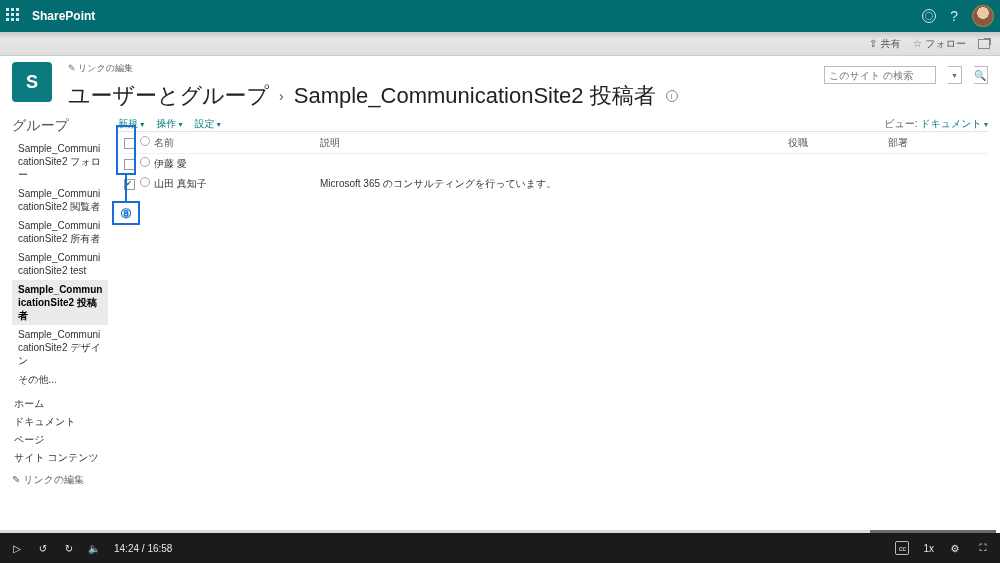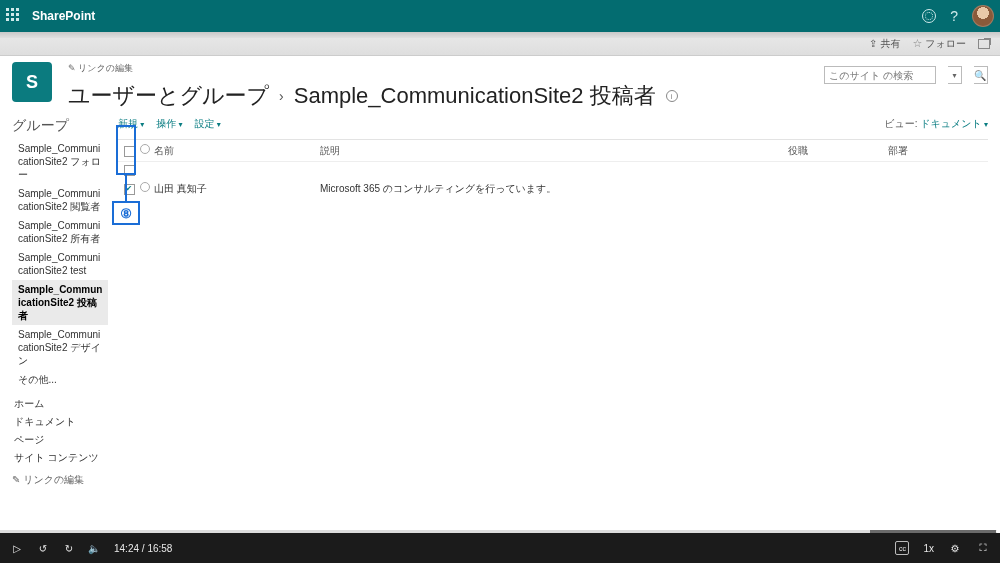--- a/index.html
+++ b/index.html
@@ -37,21 +37,21 @@
 .body-row { display: flex; padding: 0 12px; }
 .left-nav { width: 96px; font-size: 10px; color: #444; }
 .nav-heading { color:#555; margin: 2px 0 4px 0; font-size: 14px; }
 .nav-item { padding: 3px 4px 3px 6px; color:#333; line-height: 1.3; cursor:pointer; word-break: break-all; }
 .nav-item.active { background:#eaeaea; color:#000; font-weight:600; }
 .nav-link { color:#333; padding: 2px 0 2px 2px; cursor:pointer; }
 .nav-edit { color:#666; margin-top: 6px; }
 .nav-edit::before { content:'✎ '; }
 
 .main-area { flex: 1; padding-left: 10px; }
-.toolbar { display:flex; align-items:center; font-size:10px; padding: 2px 0 8px 0; border-bottom: 1px solid #e3e3e3; }
+.toolbar { display:flex; align-items:center; font-size:10px; padding: 2px 0 0 0; border-bottom: 1px solid #e3e3e3; }
 .tb-link { color:#0a7d82; cursor:pointer; margin-right:12px; }
 .tb-link::after { content:' ▾'; font-size:8px; color:#0a7d82; }
 .tb-right { margin-left:auto; color:#555; }
 .tb-view { color:#0a7d82; }
 .tb-view::after { content:' ▾'; font-size:8px; }
 
 .list-head { display:flex; font-size:10px; color:#555; padding: 4px 0 3px 0; border-bottom:1px solid #eee; }
 .col-chk { width: 22px; display:flex; align-items:center; justify-content:center; }
 .col-name { width: 180px; }
 .col-desc { flex: 1; }
@@ -176,20 +176,21 @@
       <div class="col-name"><span class="person-icon"></span><span>名前</span></div>
       <div class="col-desc">説明</div>
       <div class="col-role">役職</div>
       <div class="col-dept">部署</div>
     </div>
     <div id="list-rows">
         <div class="list-row">
           <div class="col-chk">
             <div class="chkbox"></div>
           </div>
+          <div class="col-name"><span class="person-icon"></span><span>伊藤 愛</span></div>
           <div class="col-desc"></div>
           <div class="col-role"></div>
           <div class="col-dept"></div>
         </div>
         <div class="list-row">
           <div class="col-chk">
             <div class="chkbox checked"></div>
           </div>
           <div class="col-name"><span class="person-icon"></span><span>山田 真知子</span></div>
           <div class="col-desc">Microsoft 365 のコンサルティングを行っています。</div>

